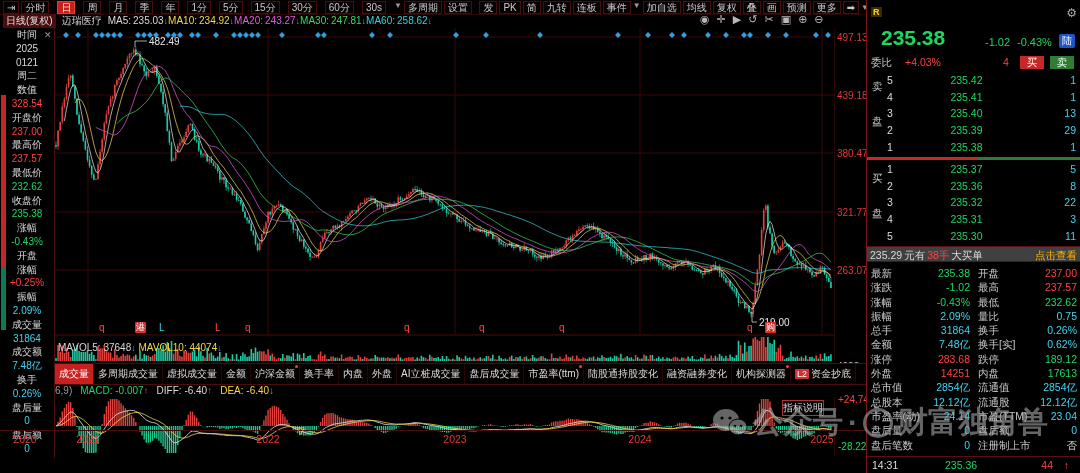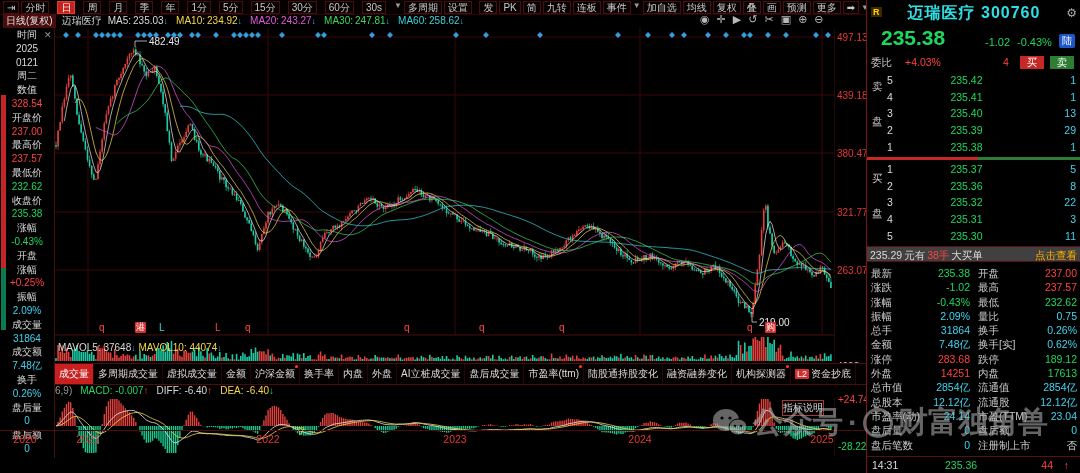--- a/index.html
+++ b/index.html
@@ -136,21 +136,21 @@
         <span class="tb-btn">预测</span>
         <span class="tb-btn">更多</span>
       </span>
     <span class="tb-btn">➡</span>
     <span class="caret">▼</span>
   </div>
 
   <div class="abs ma-row">
     <span class="ma-mode">日线(复权)</span>
     <span class="w">迈瑞医疗</span>
-    <span id="ma-items" style="display:flex;gap:8px;">
+    <span id="ma-items" style="display:flex;">
         <span class="ma0"><span>MA5:</span><span style="margin-left: 2px;">235.03</span><span class="ma-ar">↓</span></span>
         <span class="ma1"><span>MA10:</span><span style="margin-left: 2px;">234.92</span><span class="ma-ar">↓</span></span>
         <span class="ma2"><span>MA20:</span><span style="margin-left: 2px;">243.27</span><span class="ma-ar">↓</span></span>
         <span class="ma3"><span>MA30:</span><span style="margin-left: 2px;">247.81</span><span class="ma-ar">↓</span></span>
         <span class="ma4"><span>MA60:</span><span style="margin-left: 2px;">258.62</span><span class="ma-ar">↓</span></span>
       </span>
   </div>
   <div class="abs view-icons" id="view-icons">
       <span>◉</span>
       <span>✛</span>
@@ -322,21 +322,20 @@
       <span class="xl" style="left: 268px;">2022</span>
       <span class="xl" style="left: 455px;">2023</span>
       <span class="xl" style="left: 640px;">2024</span>
       <span class="xl" style="left: 822px;">2025</span>
       <span class="arrow-mk" style="left: 297px;">▽</span>
     </div>
 
   <div class="abs panel">
     <div class="abs p-title">
       <span class="rbadge">R</span>
-      <div class="p-name">迈瑞医疗 300760</div>
       <span class="gear">⚙</span>
     </div>
     <div class="p-price">235.38</div>
     <div class="p-chg">-1.02</div>
     <div class="p-pct">-0.43%</div>
     <div class="board">陆</div>
     <div class="p-weibi">
       <span class="wb-k">委比</span>
       <span class="wb-v">+4.03%</span>
       <span class="wb-d">4</span>

